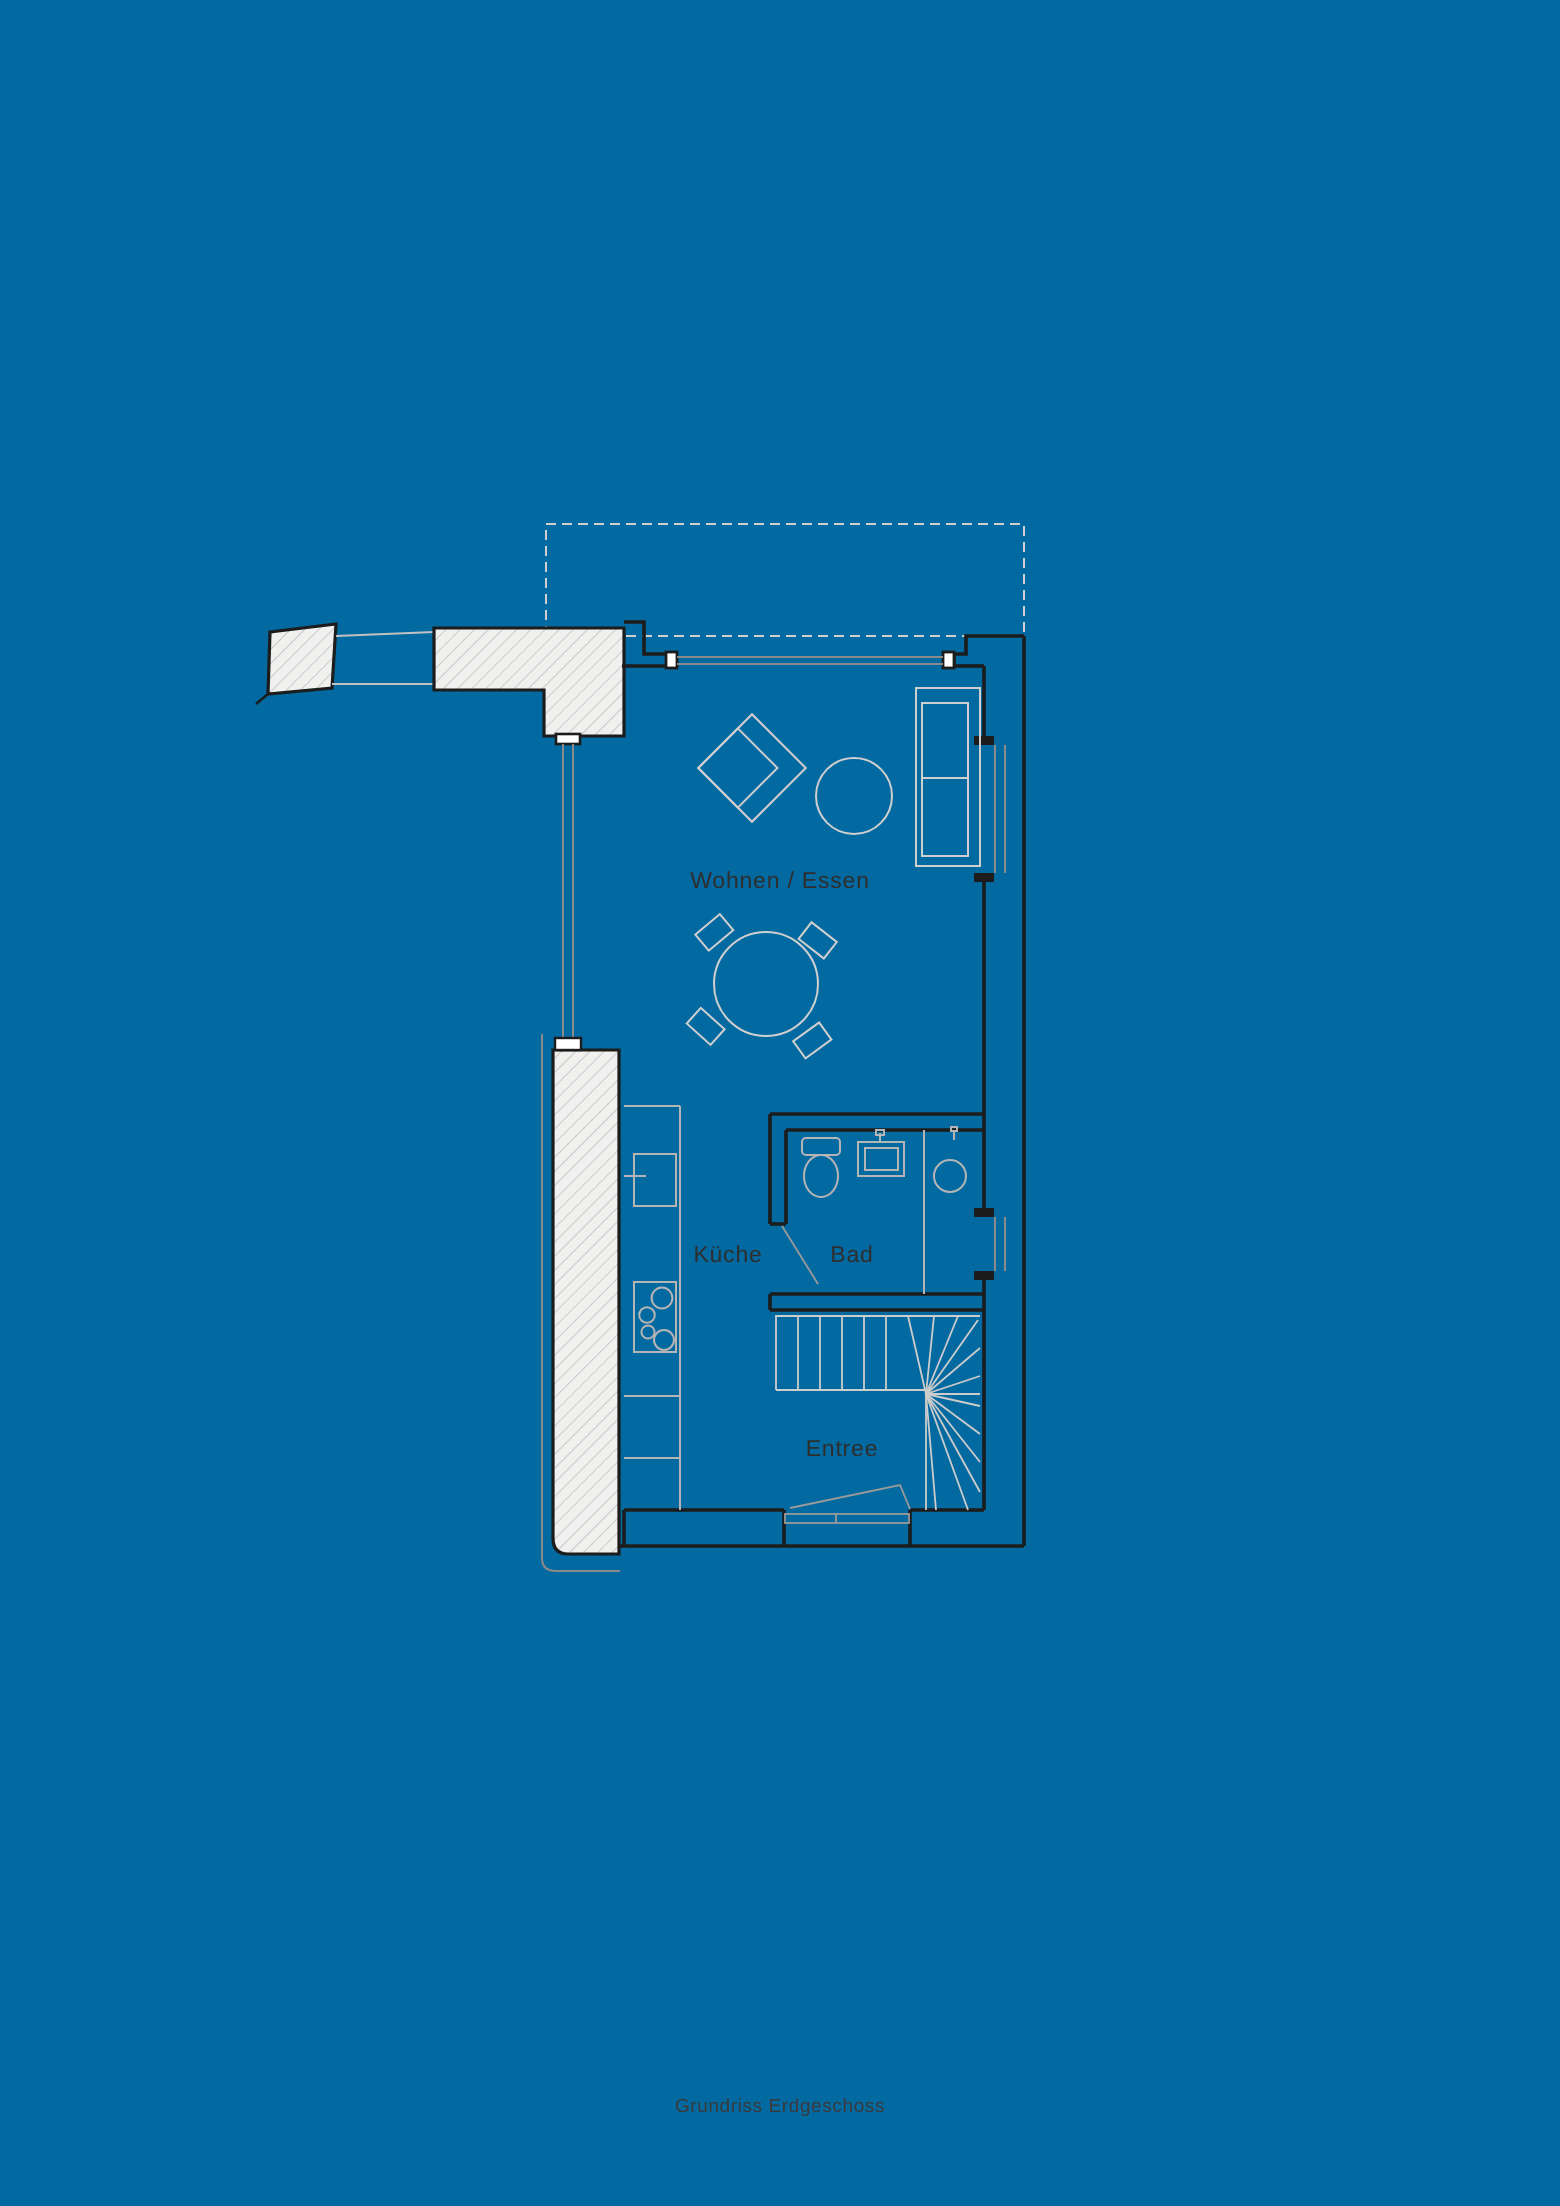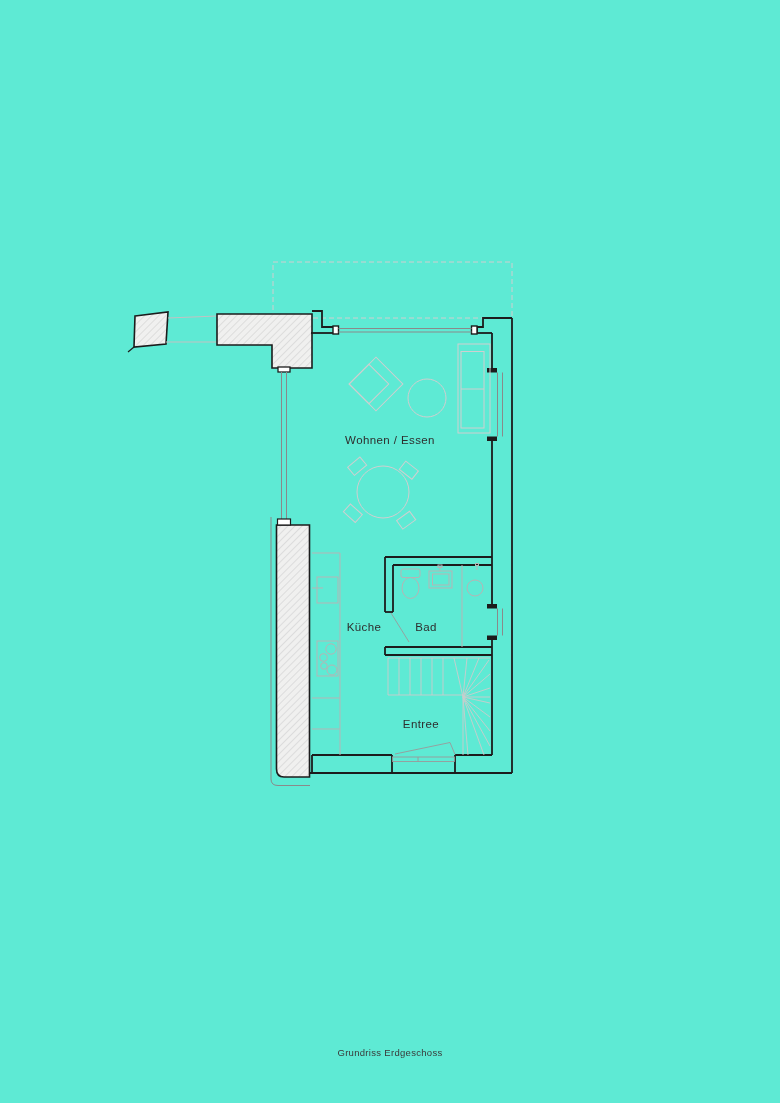--- a/index.html
+++ b/index.html
@@ -1,19 +1,19 @@
 <!DOCTYPE html>
 <html><head>
 <meta charset="utf-8">
 <style>
   html,body{margin:0;padding:0;background:#ffffff;}
   .page{
     position:relative;
     width:780px;height:1103px;
-    background:#5eead4;
+    background:#0369a1;
     font-family:"Liberation Sans", sans-serif;
     overflow:hidden;
   }
   svg{display:block;}
   text{
     font-family:"Liberation Sans", sans-serif;
     fill:#2e2e2e;
     letter-spacing:0.4px;
   }
   .room-label{font-size:11.5px;}

